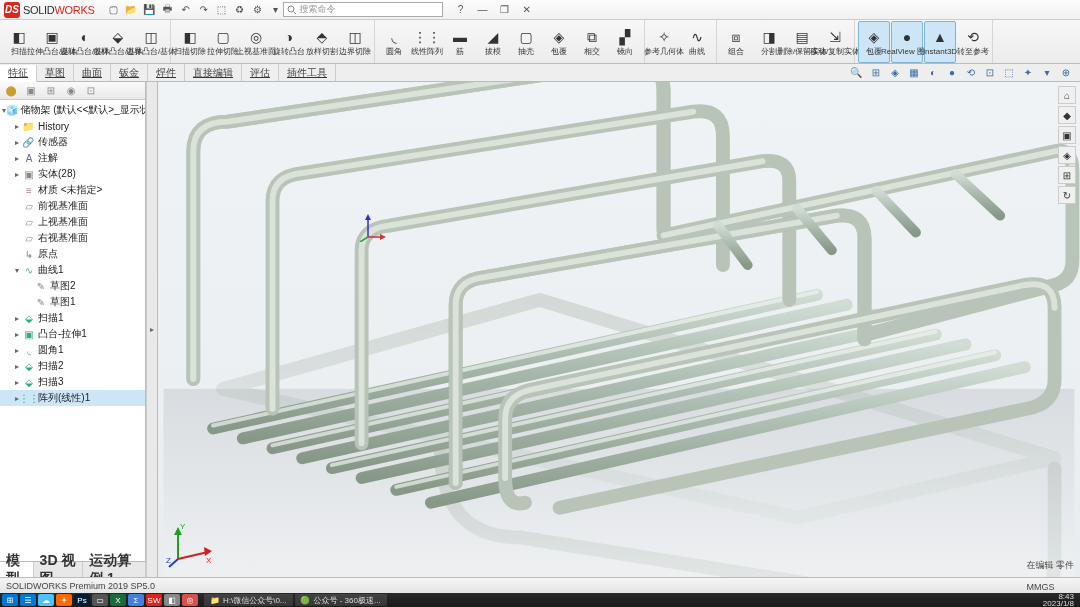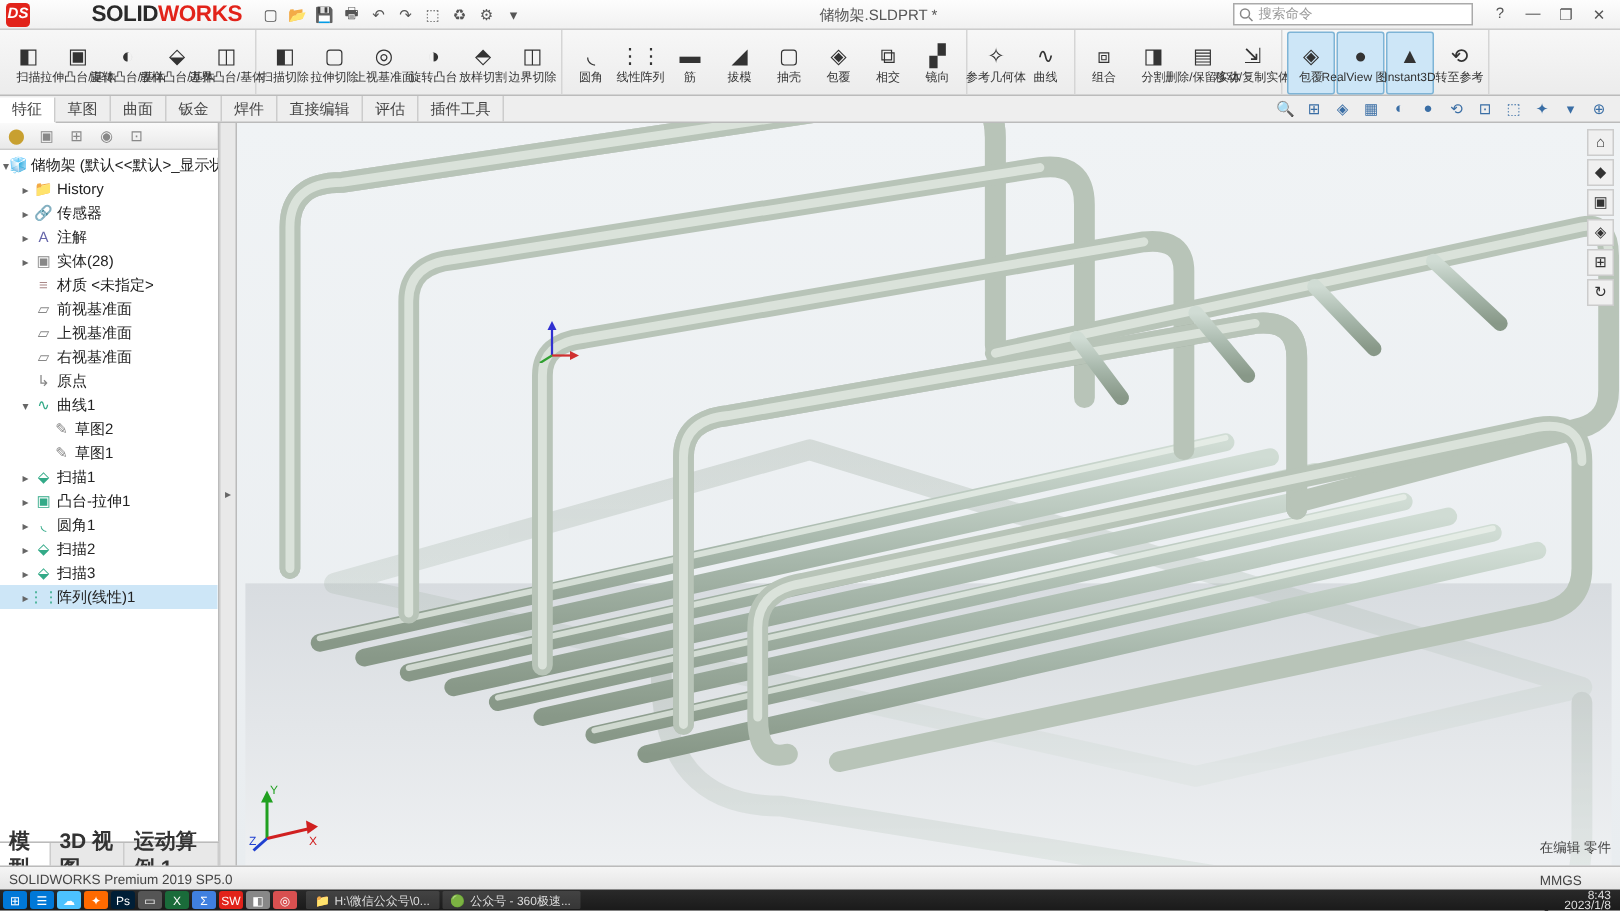--- a/index.html
+++ b/index.html
@@ -1,22 +1,22 @@
 <!DOCTYPE html>
 <html><head>
 <meta charset="utf-8">
 <style>
   * { box-sizing: border-box; margin: 0; padding: 0; font-family: "Microsoft YaHei", "Segoe UI", sans-serif; }
   body { width: 1080px; height: 607px; overflow: hidden; background: #e8e8e8; font-size: 10px; color: #333; position: relative; }
   
   
   .title-bar { height: 20px; background: linear-gradient(#fdfdfd,#f1f1f1); display: flex; align-items: center; border-bottom: 1px solid #ccc; }
-  .logo-area { display:flex; align-items:center; padding:0 4px; height:100%;gap:38px; }
+  .logo-area { display:flex; align-items:center; padding:0 4px; height:100%; }
   .logo-swoosh { width:16px; height:16px; background:#e2231a; border-radius:3px; display:flex; align-items:center; justify-content:center; color:#fff; font-style:italic; font-weight:bold; font-size:10px; margin-right:3px;}
-  .logo-text { font-weight:bold; font-size:15px; color:#2a2a2a; letter-spacing:-0.3px;}
+  .logo-text { font-weight:normal; font-size:11px; color:#2a2a2a; letter-spacing:-0.3px;}
   .logo-text .w { color:#e2231a; }
   .qat { display:flex; align-items:center; gap:4px; margin-left:8px; }
   .qat .ic { width:14px; height:14px; display:flex; align-items:center; justify-content:center; color:#555; cursor:pointer; }
   .title-doc { flex:1; text-align:center; font-size:10px; color:#555; }
   .search-box { width:160px; height:15px; border:1px solid #aaa; background:#fff; display:flex; align-items:center; padding:0 3px; font-size:9px; color:#999; margin-right:4px;}
   .search-box .mag { width:10px; height:10px; margin-right:3px; }
   .win-controls { display:flex; align-items:center; gap:2px; padding:0 4px;}
   .win-controls span { width:20px; text-align:center; cursor:pointer; color:#555; }
   
   
@@ -92,21 +92,20 @@
       <span class="ic">📂</span>
       <span class="ic">💾</span>
       <span class="ic">🖶</span>
       <span class="ic">↶</span>
       <span class="ic">↷</span>
       <span class="ic">⬚</span>
       <span class="ic">♻</span>
       <span class="ic">⚙</span>
       <span class="ic">▾</span>
     </div>
-  <div class="title-doc">储物架.SLDPRT *</div>
   <div class="search-box">
     <svg class="mag" viewBox="0 0 10 10">
         <circle cx="4" cy="4" r="3" fill="none" stroke="#888"></circle>
         <line x1="6.5" y1="6.5" x2="9" y2="9" stroke="#888"></line>
       </svg>
     <span>搜索命令</span>
   </div>
   <div class="win-controls">
     <span>?</span>
     <span>—</span>
@@ -240,21 +239,21 @@
         <div class="lbl">Instant3D</div>
       </div>
       <div class="rb-btn">
         <div class="ico">⟲</div>
         <div class="lbl">转至参考</div>
       </div>
     </div>
   </div>
 
 <div class="feature-tabs">
-  <div id="ftabs" style="display:flex;">
+  <div id="ftabs" style="display:flex;text-decoration:underline;">
       <div class="ft-tab active">特征</div>
       <div class="ft-tab">草图</div>
       <div class="ft-tab">曲面</div>
       <div class="ft-tab">钣金</div>
       <div class="ft-tab">焊件</div>
       <div class="ft-tab">直接编辑</div>
       <div class="ft-tab">评估</div>
       <div class="ft-tab">插件工具</div>
     </div>
   <div class="view-toolbar" id="vtb">

